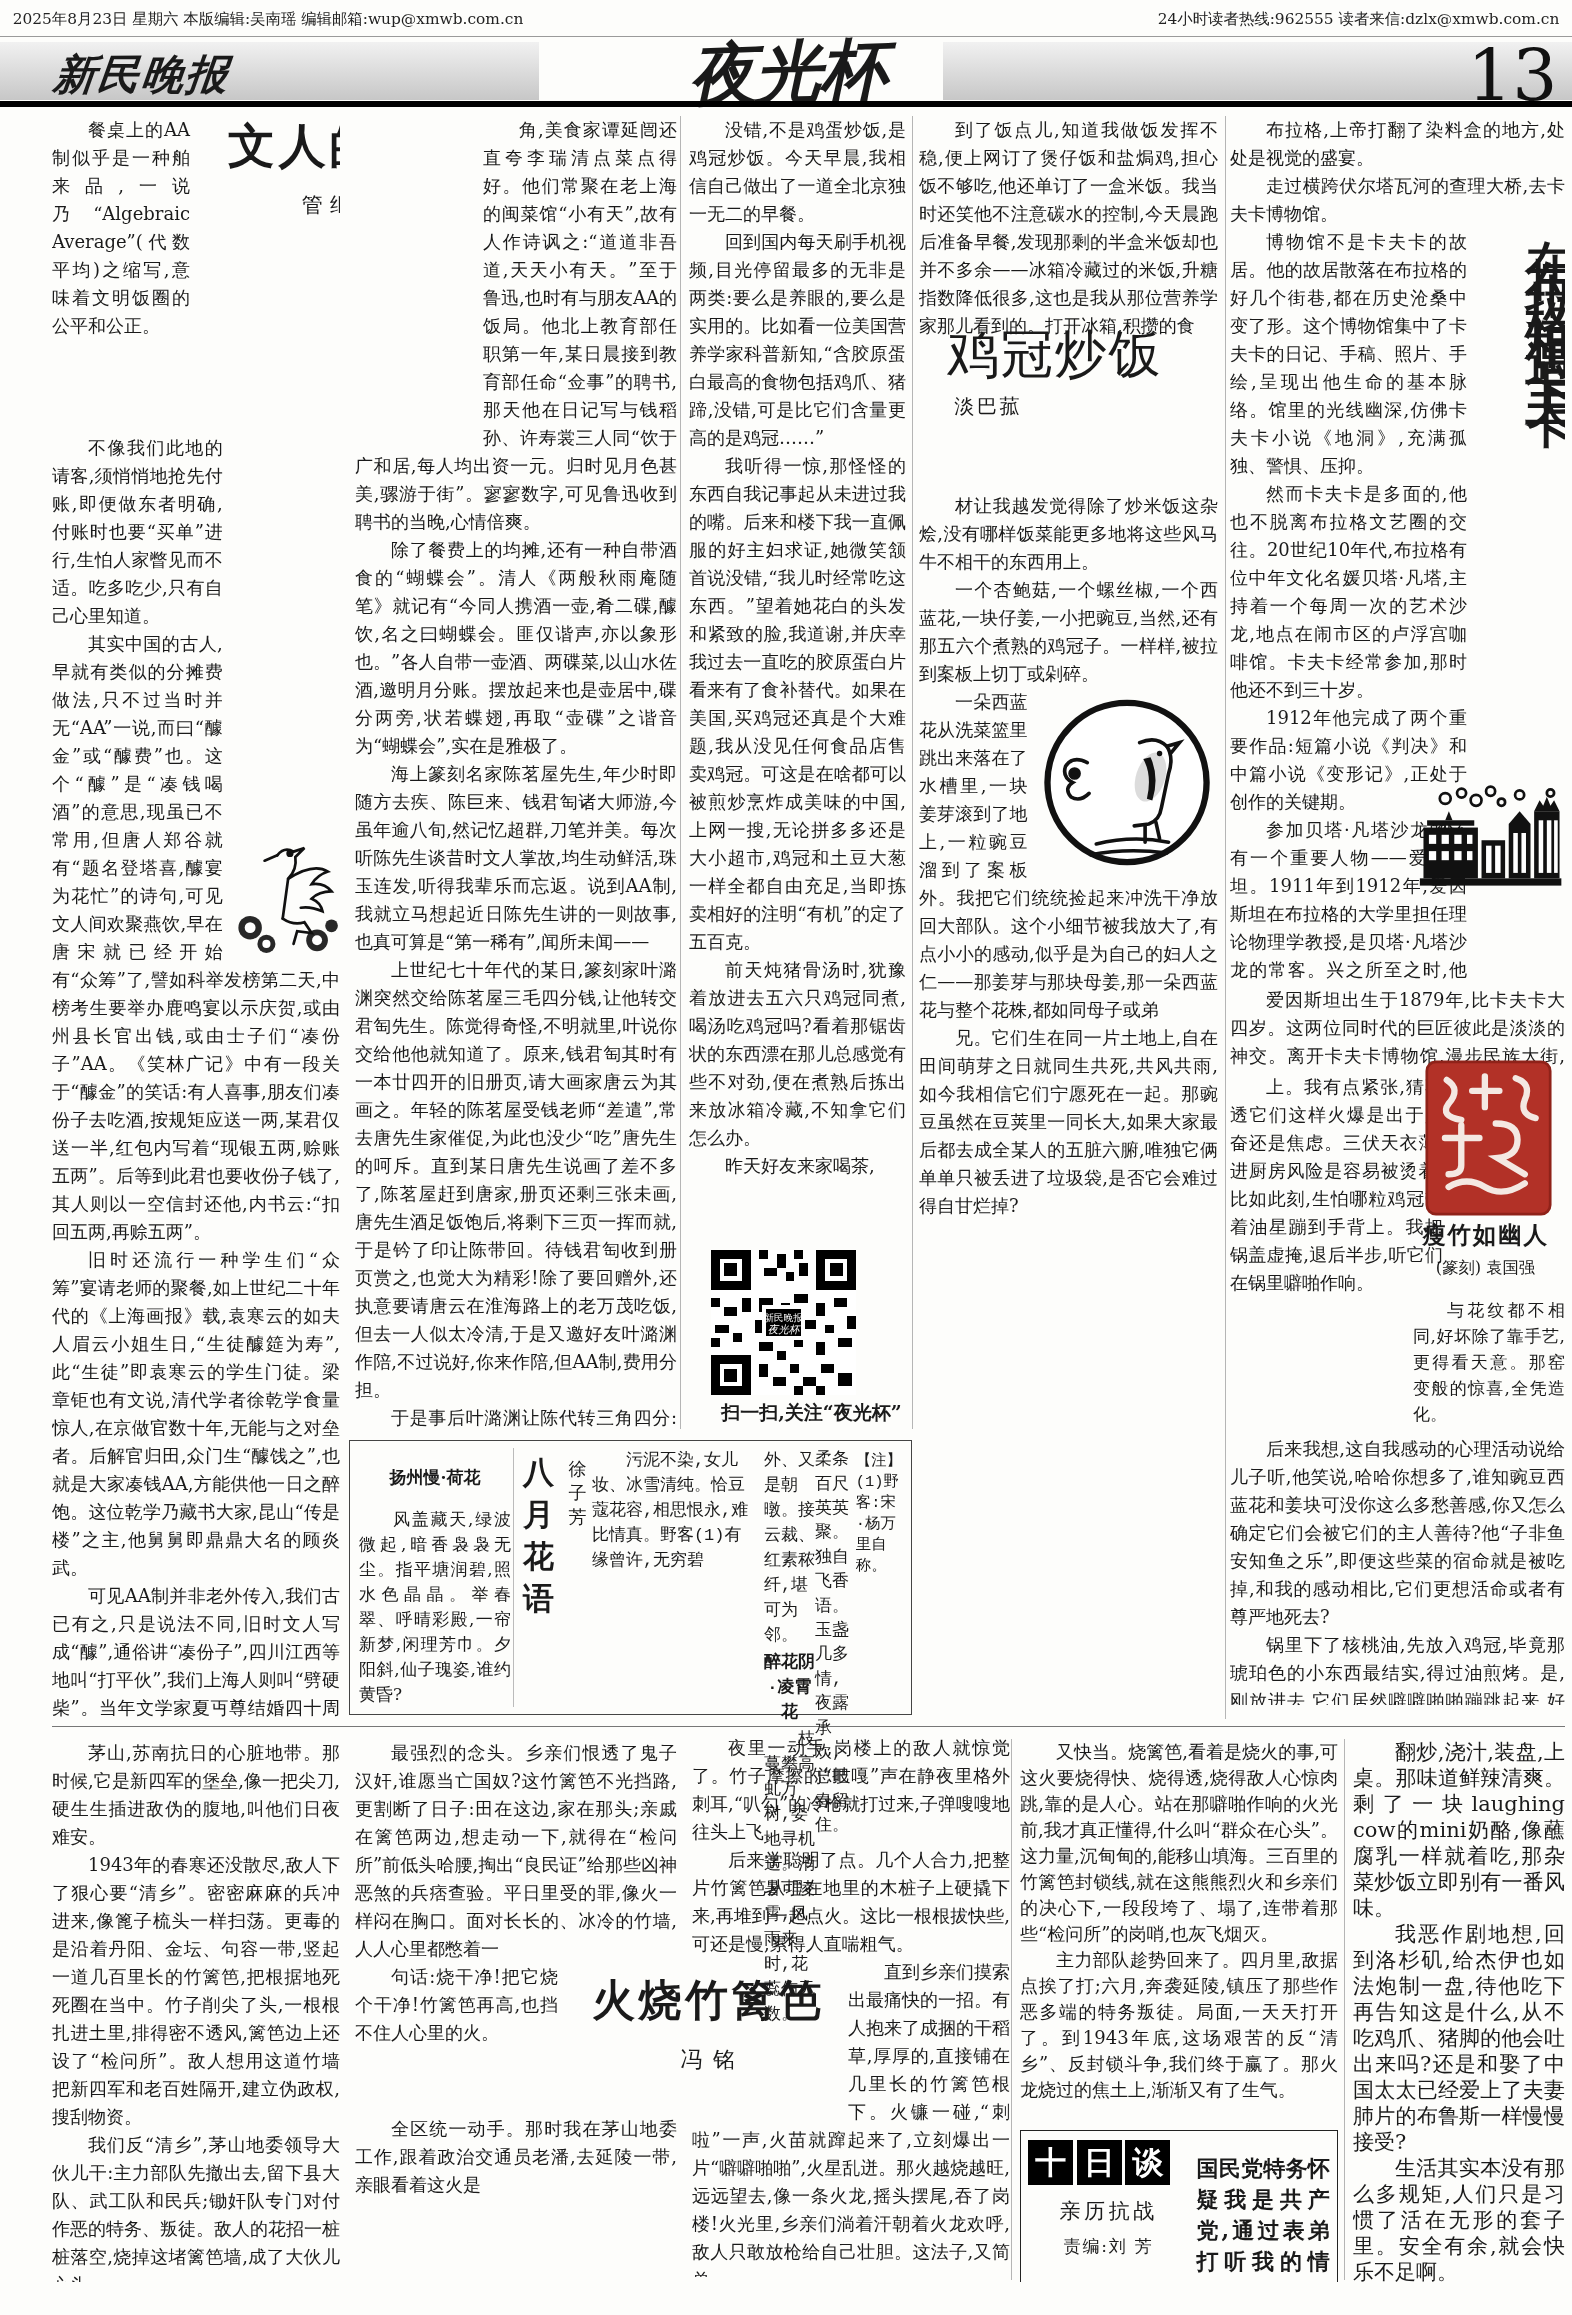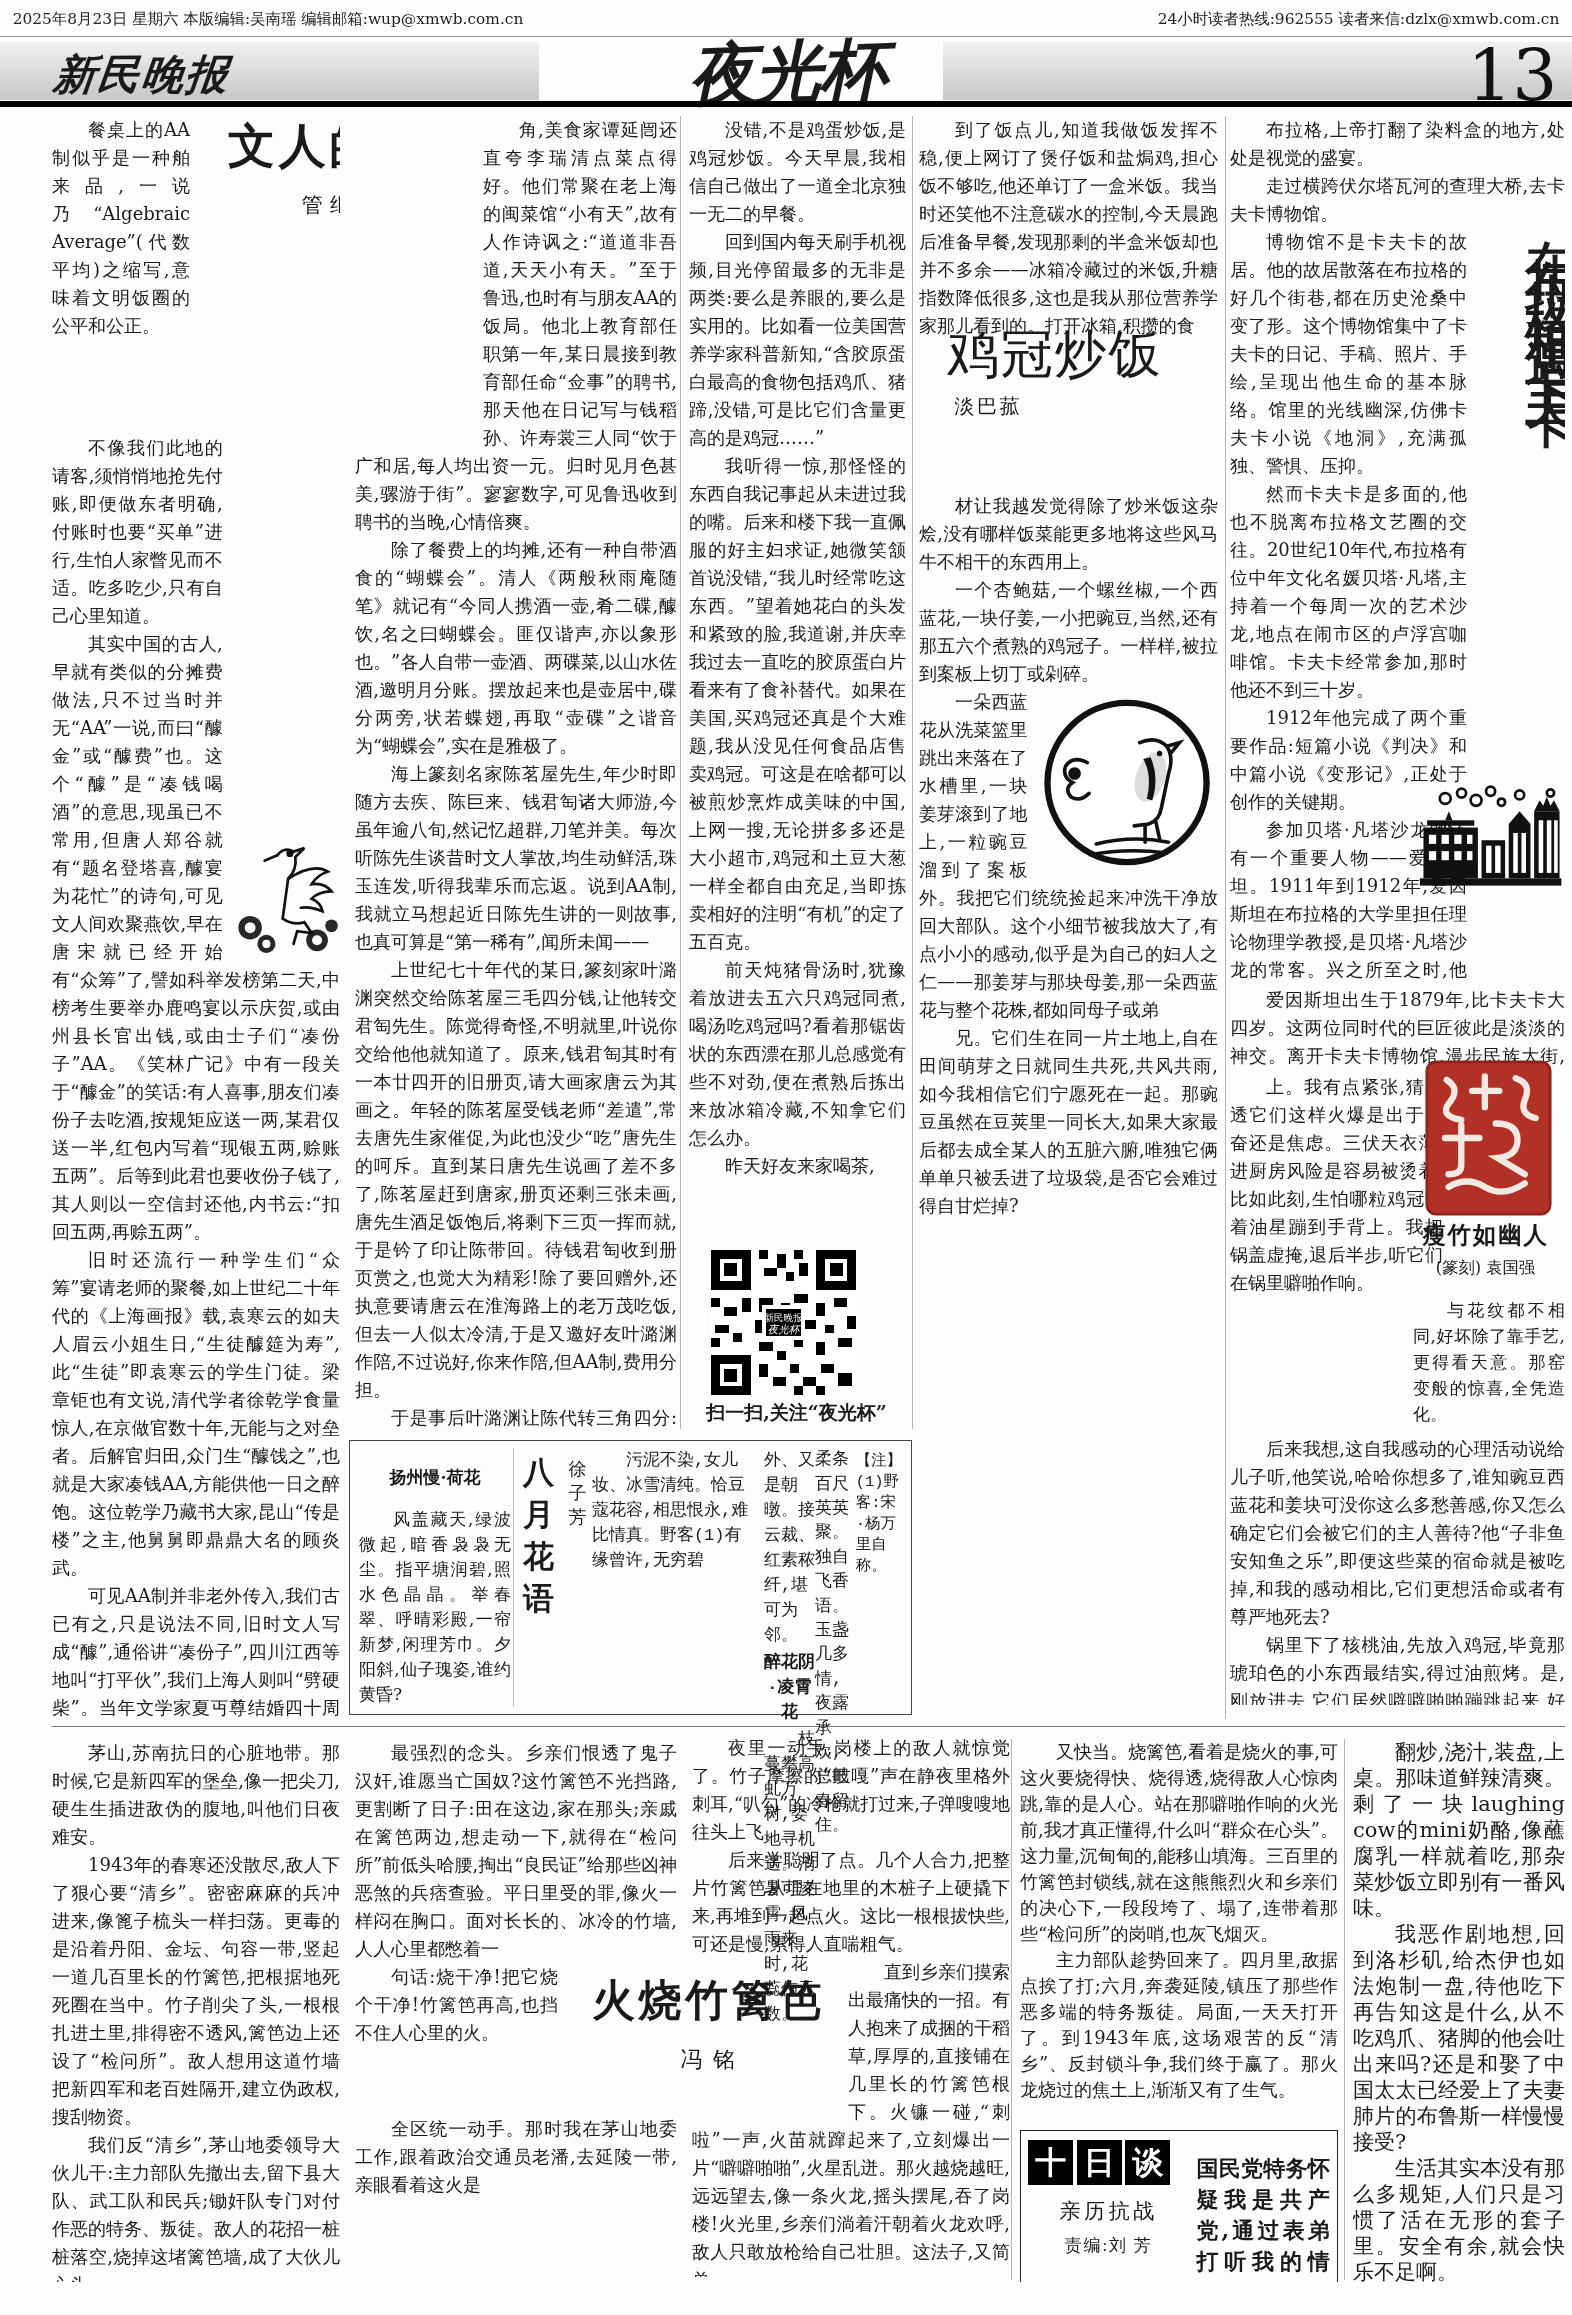--- a/index.html
+++ b/index.html
@@ -37,41 +37,41 @@
   #kafka-vtitle{position:absolute;right:1.8px;top:87px;height:724px;writing-mode:vertical-rl;
                 font-size:47px;letter-spacing:20px;font-weight:600;}
   #kafka-vauthor{position:absolute;right:107px;top:688px;writing-mode:vertical-rl;font-size:20px;letter-spacing:7.2px;}
   
   #seal-cap{position:absolute;right:0;top:1105px;width:159px;text-align:center;}
   #seal-cap .t1{font-size:23.5px;font-weight:700;letter-spacing:1.8px;}
   #seal-cap .t2{font-size:16.3px;margin-top:5.4px;}
   #strip-text{position:absolute;right:0;top:1181px;width:152px;height:147px;overflow:hidden;
               font-size:17px;line-height:26px;text-align:justify;}
   
-  #qr-cap{position:absolute;left:680px;top:1400px;width:233px;text-align:center;font-size:19px;font-weight:700;}
+  #qr-cap{position:absolute;left:680px;top:1400px;width:233px;text-align:center;font-size:19px;font-weight:700;padding-left:15px;}
   
   #poem-box{position:absolute;left:349px;top:1440px;width:563px;height:275px;border:0.9px solid #444;
             box-sizing:border-box;padding:7.2px 9px;display:flex;gap:9px;}
   #poem-left{width:152px;border-right:0.9px solid #bbb;padding-right:2px;font-size:17px;line-height:25px;text-align:justify;}
   #poem-right{flex:1;display:flex;flex-direction:row;font-family:Liberation Mono, monospace;}
   #poem-title{text-align:center;font-size:31px;letter-spacing:14.5px;font-weight:600;margin-top:3.6px;}
   #poem-author{text-align:center;font-size:18px;letter-spacing:5.4px;margin:9px 0 7.2px;}
   .poem-sub{font-weight:700;text-align:center;text-indent:0 !important;}
   #poem-cols{display:flex;gap:11px;flex:1;font-size:17px;line-height:25px;}
   #poem-mid{width:161px;}
   #poem-r{flex:1;}
   #poem-bottom{font-size:17px;line-height:24.4px;}
   #poem-note{font-size:15.4px;margin-top:1.8px;}
   
   #fire-hbox{position:absolute;left:579px;top:1972px;width:259px;text-align:center;}
   #fire-title{font-size:43px;font-weight:900;letter-spacing:3.6px;}
   #fire-byline{font-size:22px;margin-top:14.5px;letter-spacing:1.8px;}
   
   #srt-box{margin-top:7.2px;border:1.8px solid #222;padding:9px 7.2px;display:flex;gap:7.2px;height:134px;}
-  #srt-left{width:161px;font-family:Liberation Serif, serif;}
+  #srt-left{width:161px;}
   .srt-sq{display:inline-block;width:45px;height:45px;background:#000;color:#fff;font-size:31px;
           line-height:45px;text-align:center;margin-right:3.6px;font-weight:700;}
   #srt-series{font-size:21px;letter-spacing:3.6px;margin-top:12.7px;text-align:center;}
   #srt-editor{font-size:17px;margin-top:9px;text-align:center;letter-spacing:1.8px;}
   #srt-preview{flex:1;font-size:22px;line-height:31px;font-weight:700;text-align:justify;padding-top:12.7px;}
   .ill{position:absolute;}
 </style>
 </head>
 <body>
 

